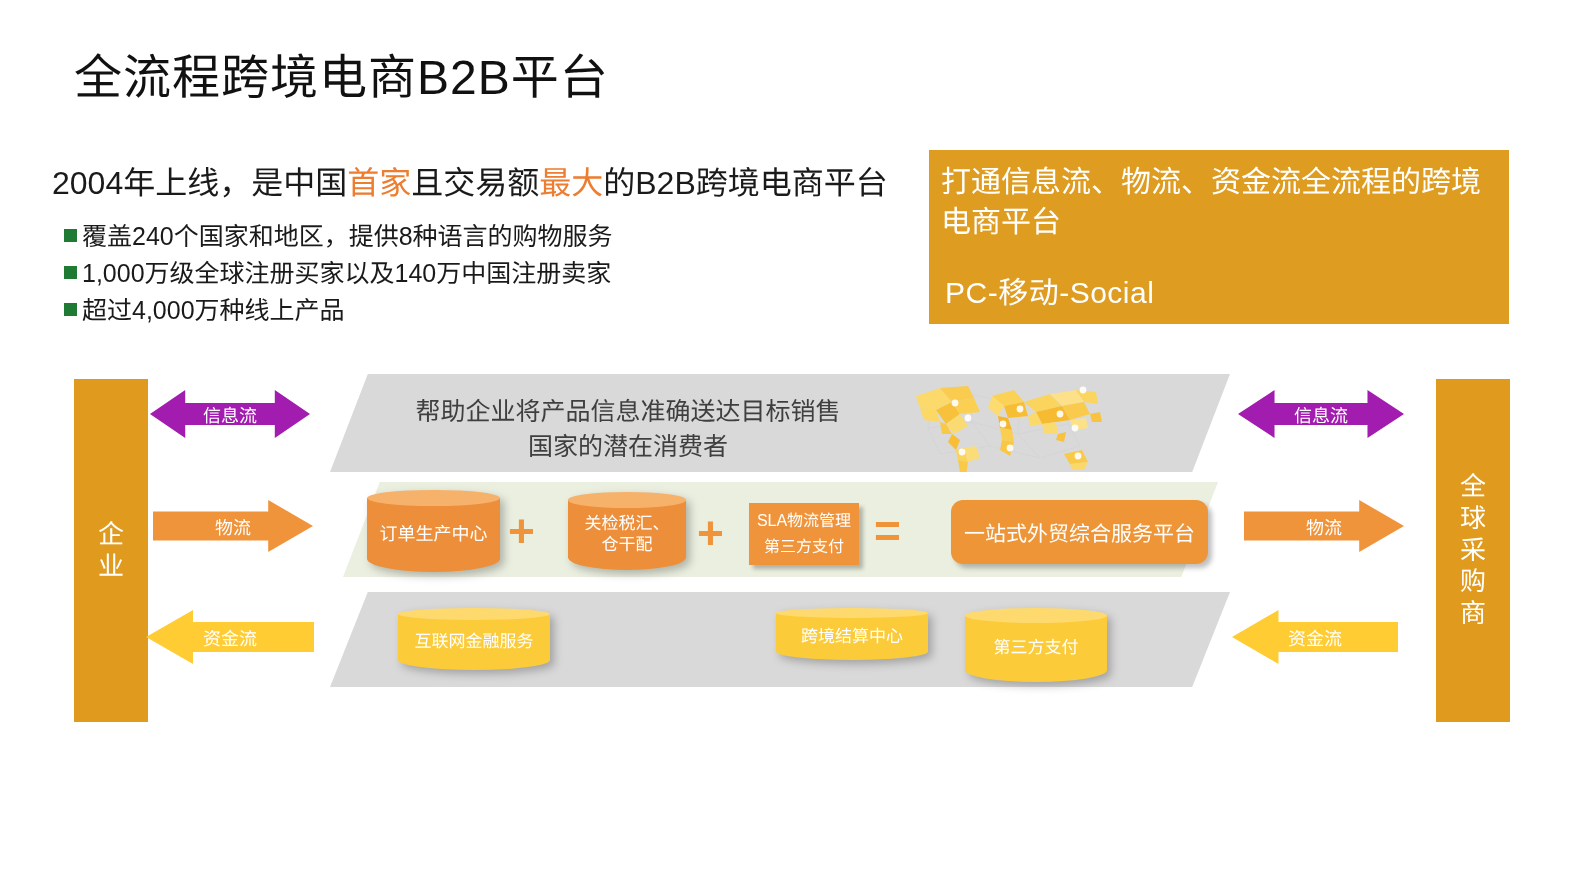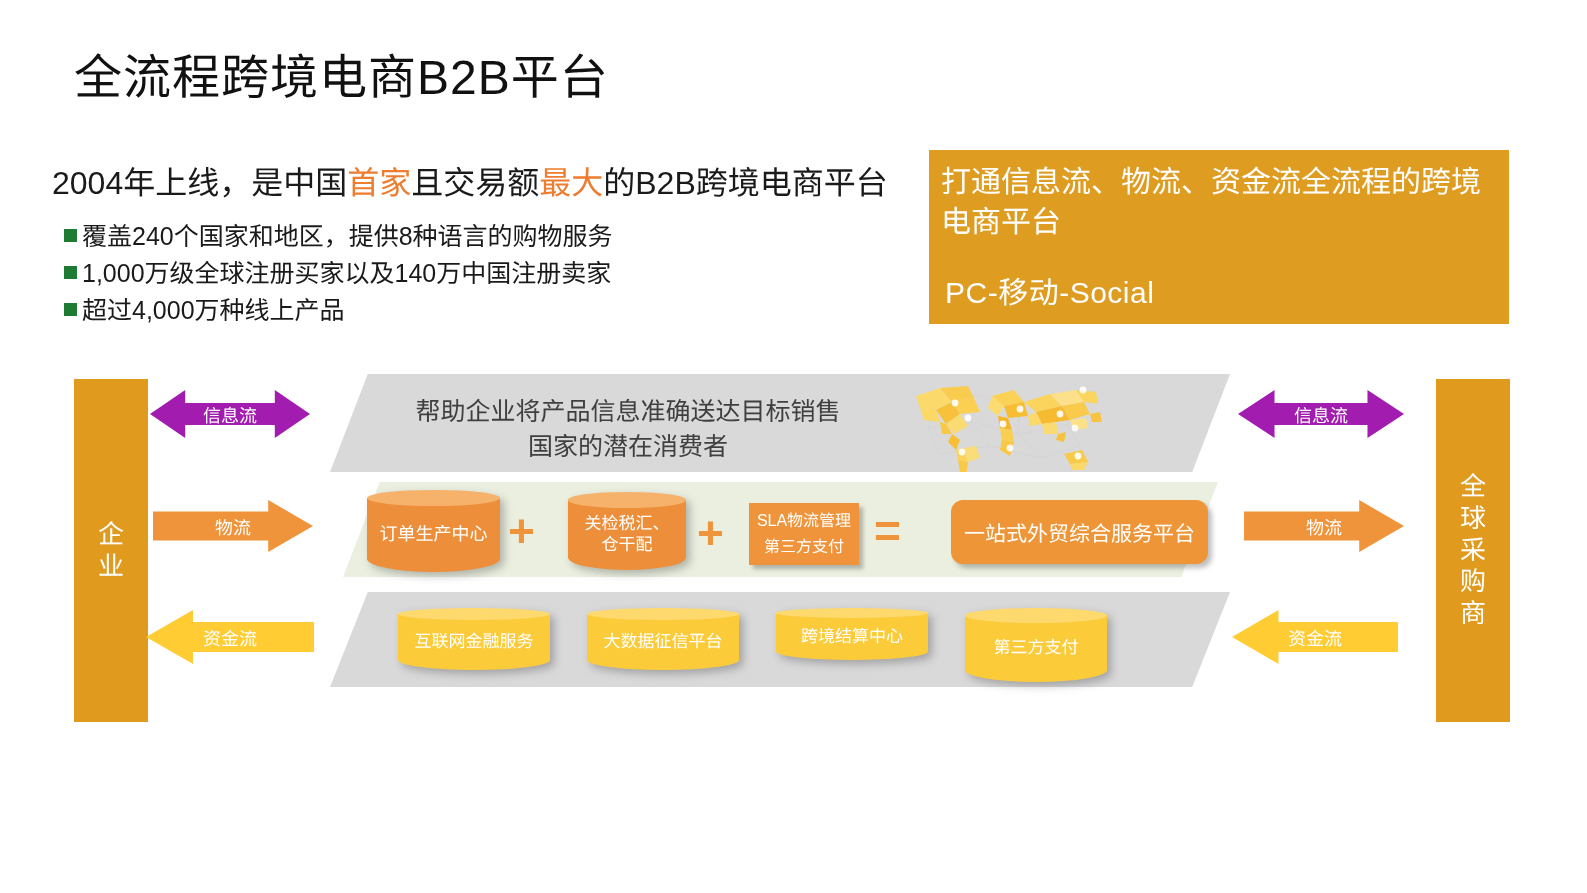--- a/index.html
+++ b/index.html
@@ -460,25 +460,20 @@
 
     <div class="result-box">
       <span>一站式外贸综合服务平台</span>
     </div>
 
     <div class="cyl yellow c-fin1">
       <span class="cyl-body"></span>
       <span class="cyl-top"></span>
       <span class="cyl-label">互联网金融服务</span>
     </div>
-    <div class="cyl yellow c-fin2">
-      <span class="cyl-body"></span>
-      <span class="cyl-top"></span>
-      <span class="cyl-label">大数据征信平台</span>
-    </div>
     <div class="cyl yellow c-fin3">
       <span class="cyl-body"></span>
       <span class="cyl-top"></span>
       <span class="cyl-label">跨境结算中心</span>
     </div>
     <div class="cyl yellow c-fin4">
       <span class="cyl-body"></span>
       <span class="cyl-top"></span>
       <span class="cyl-label">第三方支付</span>
     </div>

